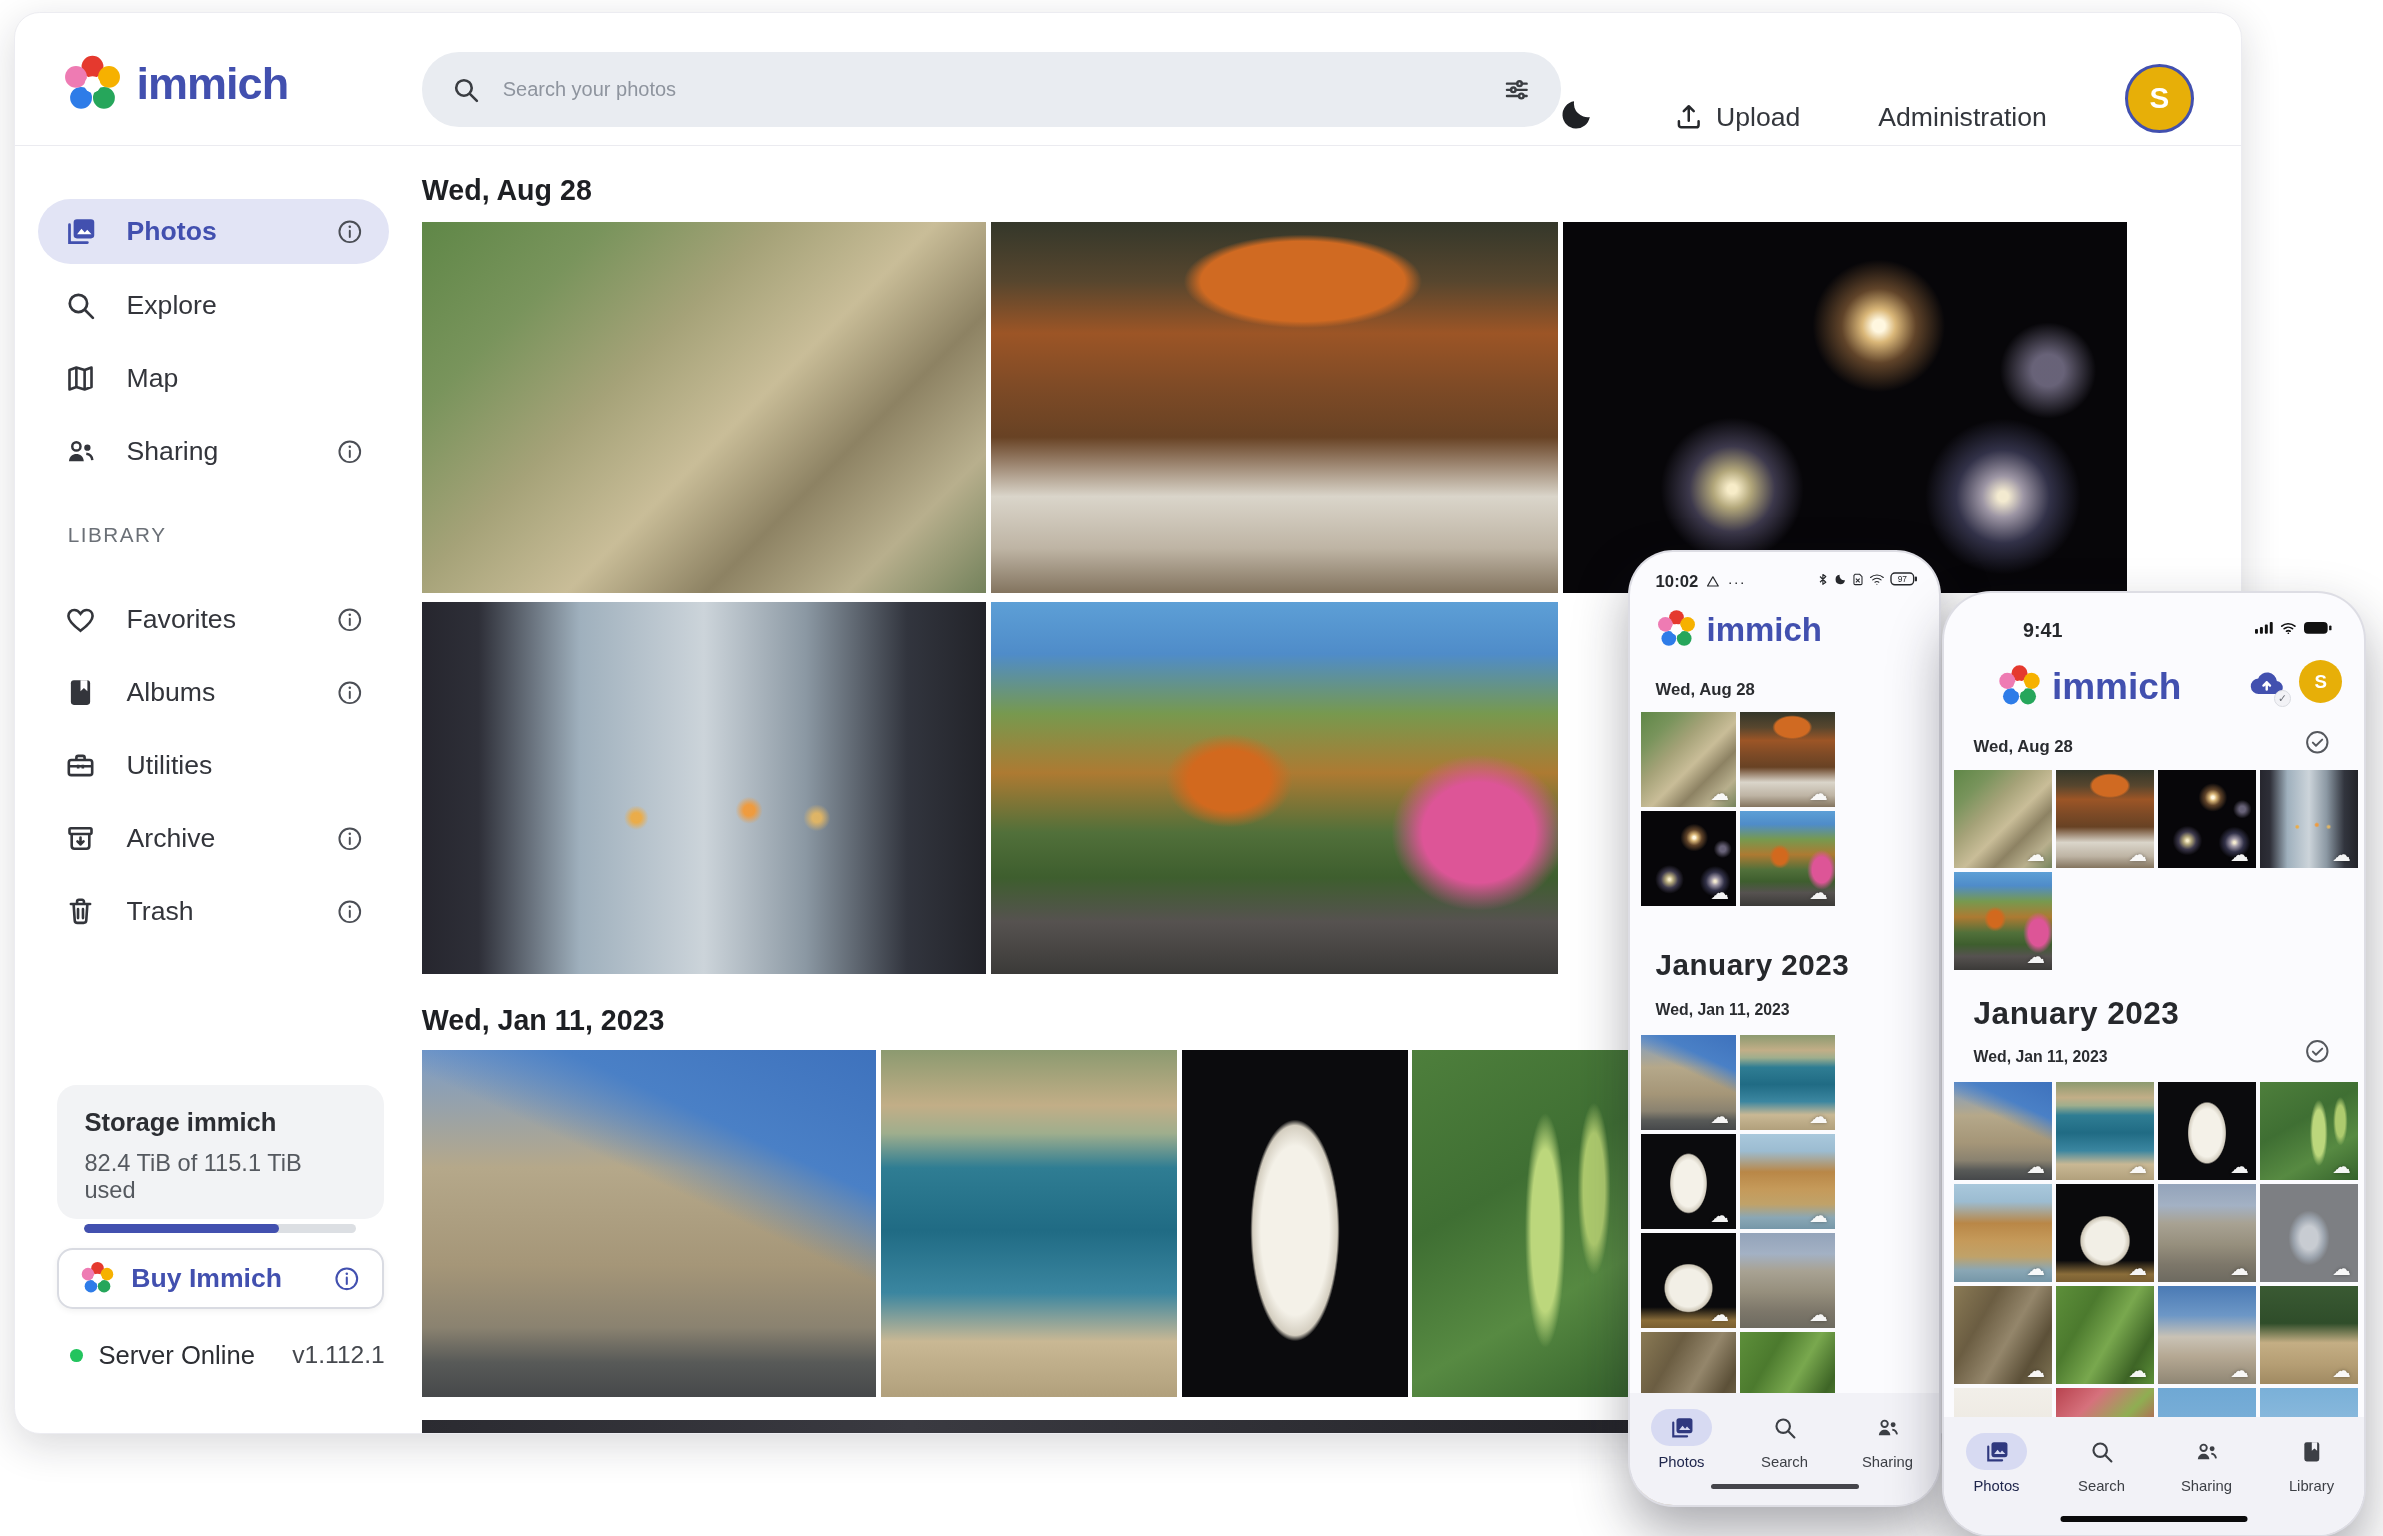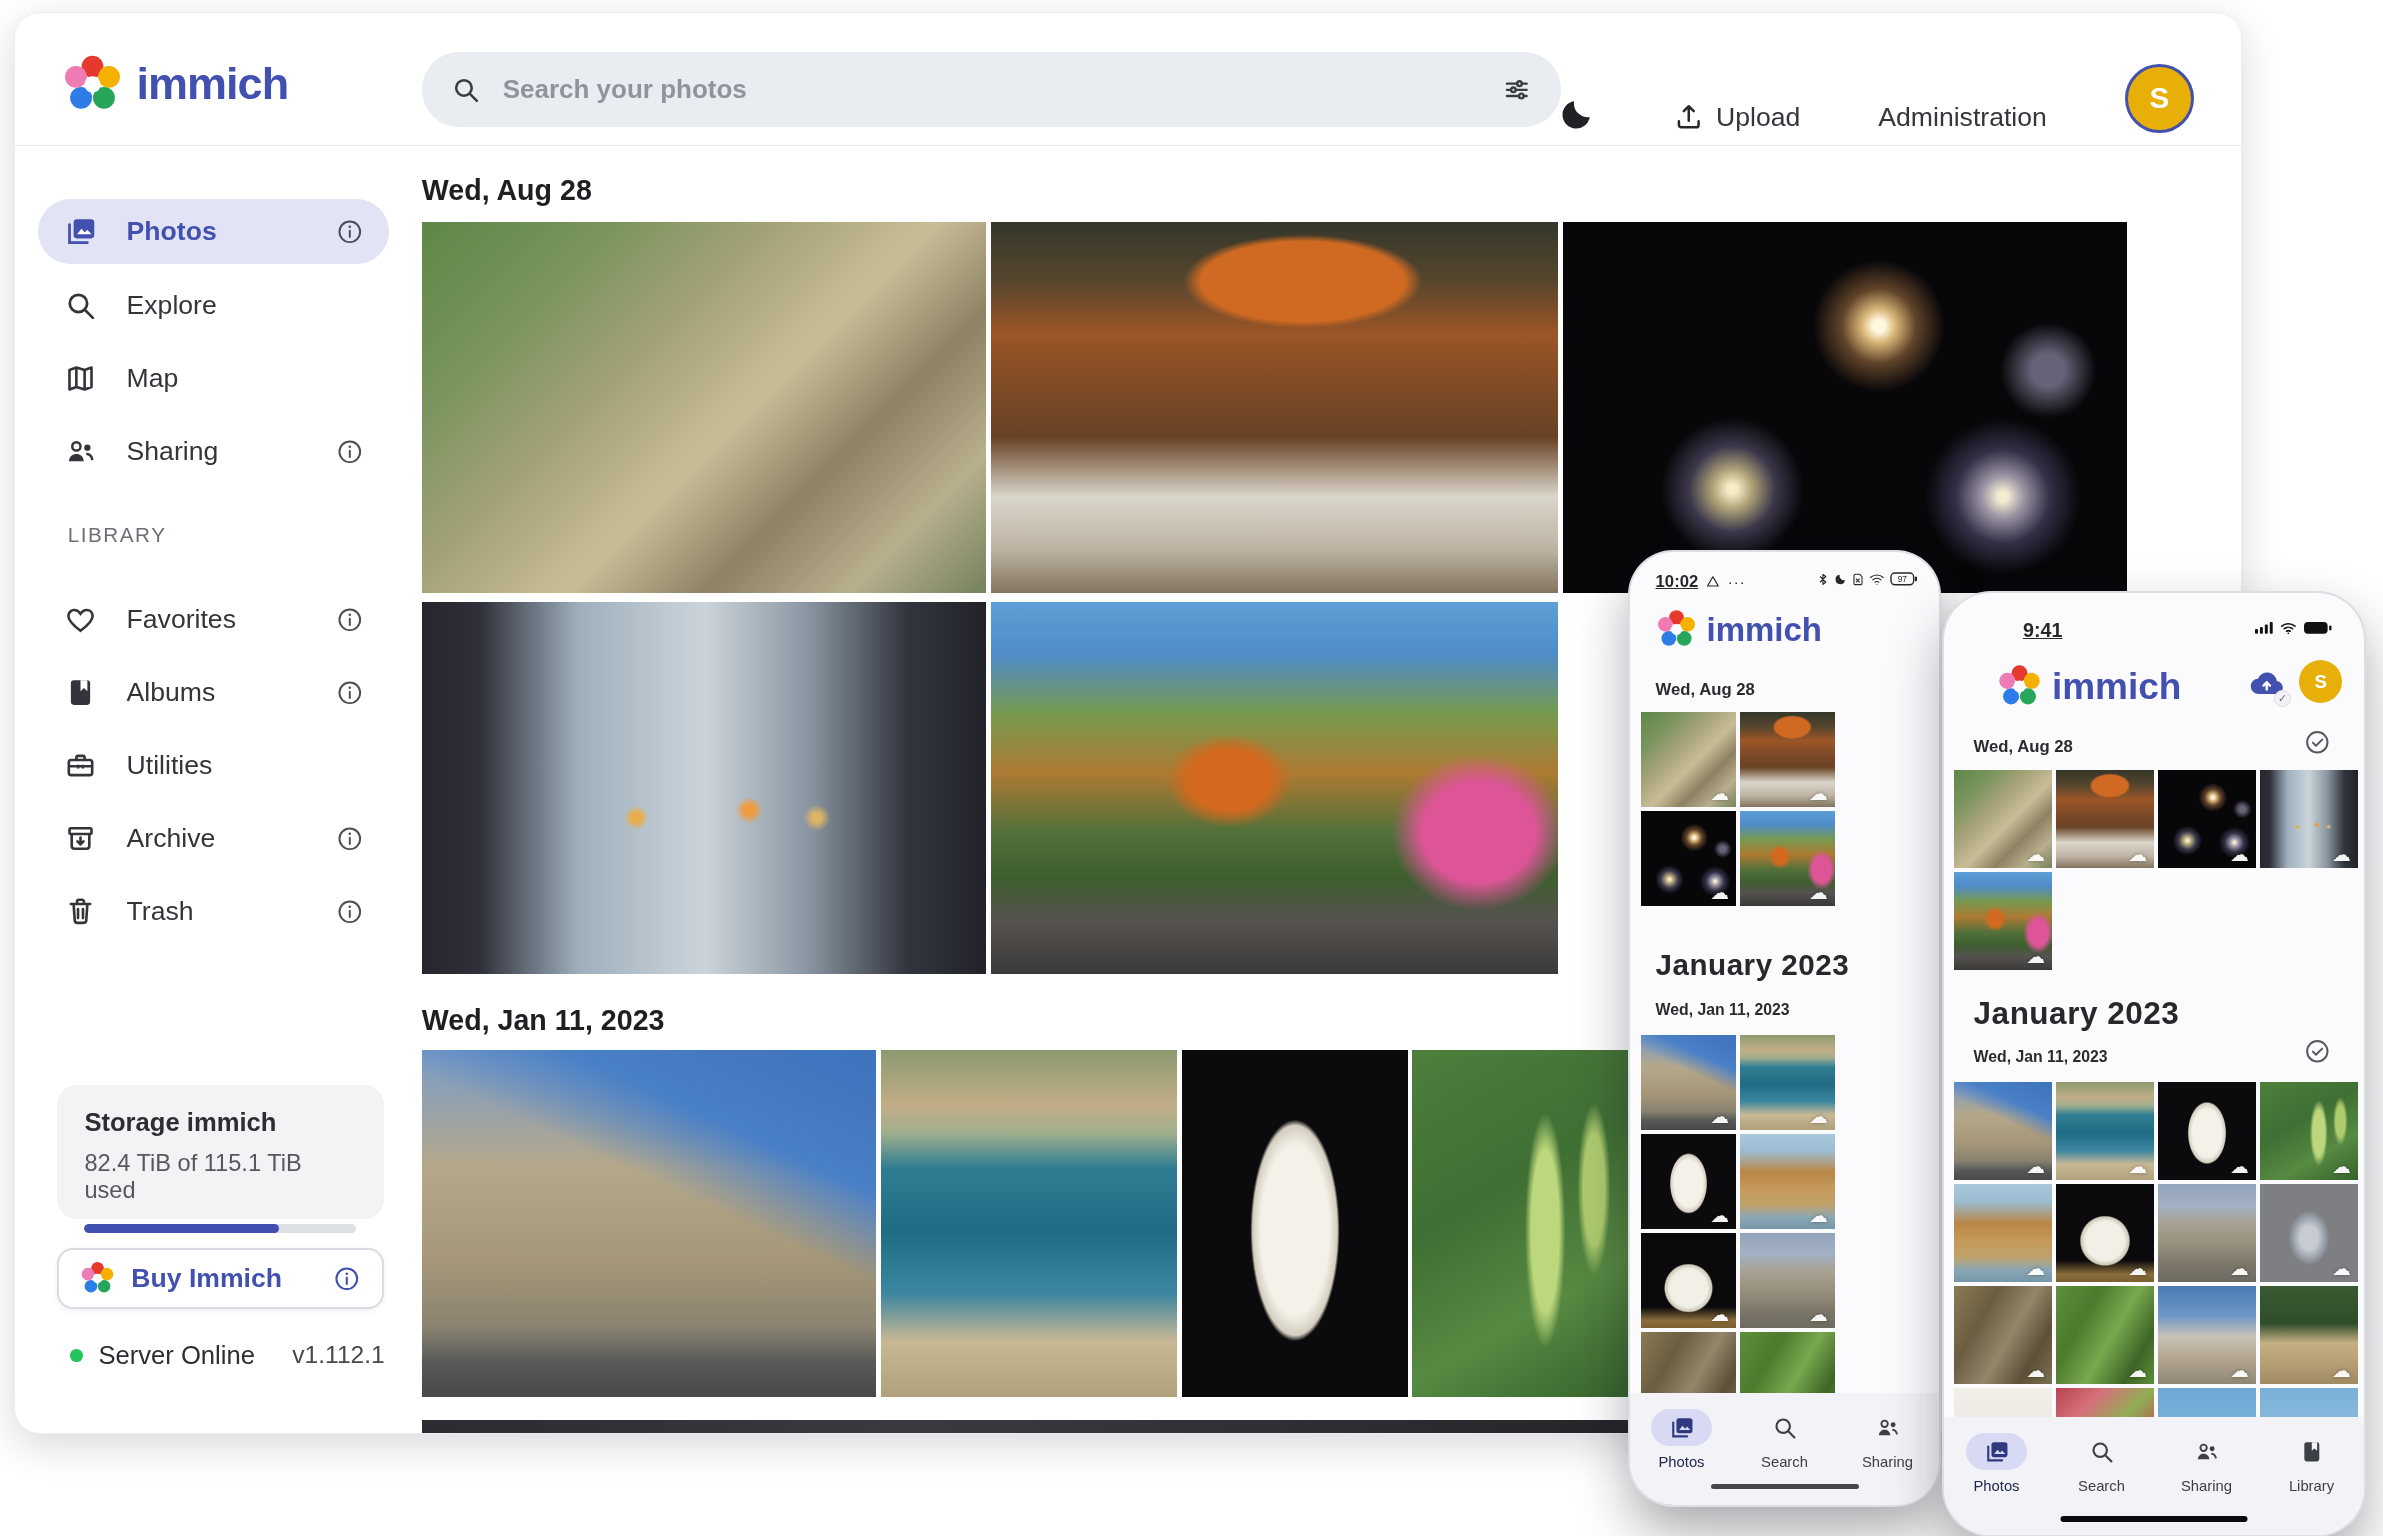--- a/index.html
+++ b/index.html
@@ -11,22 +11,22 @@
   .app-card { position:absolute; left:13.8px; top:11.8px; width:2228px; height:1422px;
     background:#fff; border:1px solid #ececf1; border-radius:25.6px;
     box-shadow:0 11.8px 39px rgba(25,25,35,.16); overflow:hidden; z-index:1; }
   .hdr-divider { position:absolute; left:0; top:132px; width:100%; height:1px; background:#ebebf0; }
 
   
   .logo-wrap { position:absolute; left:47px; top:41px; display:flex; align-items:center; gap:13.8px; }
   .logo-text { font-size:45px; font-weight:700; color:#4250af; letter-spacing:-1px; }
   .searchbar { position:absolute; left:407px; top:39px; width:1139px; height:75px;
     background:#e9ecf1; border-radius:37px; display:flex; align-items:center; padding:0 29.6px; gap:21.7px; }
-  .searchbar input { flex:1; border:none; outline:none; background:transparent; font-size:26px;
-    color:#15803d; font-family:inherit;font-weight:bold; }
+  .searchbar input { flex:1; border:none; outline:none; background:transparent; font-size:20px;
+    color:#15803d; font-family:inherit; }
   .searchbar input::placeholder { color:#8e949e; }
   .hdr-right { position:absolute; right:47px; top:51px; display:flex; align-items:flex-end; gap:78px; }
   .hdr-link { font-size:26.6px; color:#33363c; display:flex; align-items:center; gap:11.8px; cursor:pointer; }
   .avatar { width:69px; height:69px; border-radius:50%; background:#e7af08; border:3.9px solid #4250af;
     color:#fff; font-weight:700; font-size:29.6px; display:flex; align-items:center; justify-content:center; }
 
   
   .sb-item { position:absolute; left:23.6px; width:351px; height:65px; border-radius:32.5px;
     display:flex; align-items:center; padding:0 25.6px; gap:29.6px; cursor:pointer; color:#33353b; }
   .sb-item .sb-label { font-size:26.6px; font-weight:500; flex:1; }
@@ -141,21 +141,21 @@
   #phone1 .home-bar { bottom:15.8px; width:148px; height:4.9px; background:#45454b; }
   #phone2 .home-bar { bottom:12.8px; width:187px; height:5.9px; background:#0b0b0c; }
   .chk { width:26.6px; height:26.6px; color:#55585e; position:absolute; }
   .chk svg { width:100%; height:100%; }
   .cloud-up { position:absolute; width:39px; height:39px; }
   .cloud-up .badge { position:absolute; right:-5.9px; bottom:-3.9px; width:16.7px; height:16.7px; border-radius:50%;
     background:#f2f2f6; color:#6a6e76; font-size:10.8px; display:flex; align-items:center; justify-content:center;
     border:1px solid #d9dbe0; }
   .p-avatar { position:absolute; border-radius:50%; background:#e7af08; color:#fff; font-weight:700;
     display:flex; align-items:center; justify-content:center; }
-  .statxt { font-weight:700;text-decoration:underline; }
+  .statxt { font-weight:700; }
   .stat-ics { display:flex; align-items:center; gap:4.9px; }
 </style>
 </head>
 <body>
 
 <div id="stage">
 
   <div class="app-card">
 
     <div class="logo-wrap">

